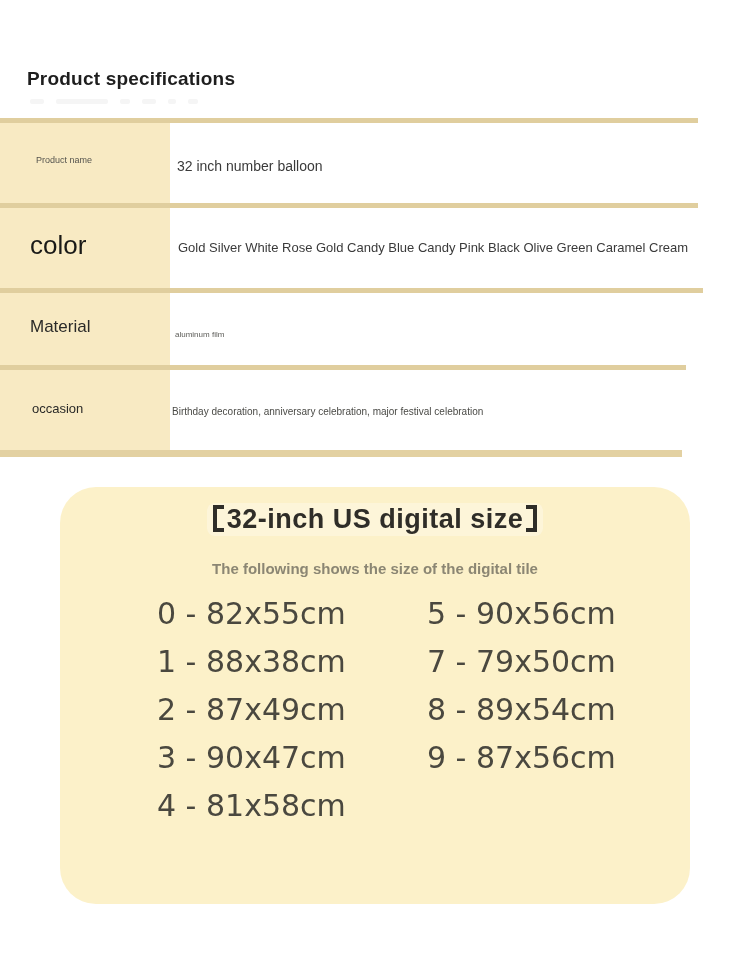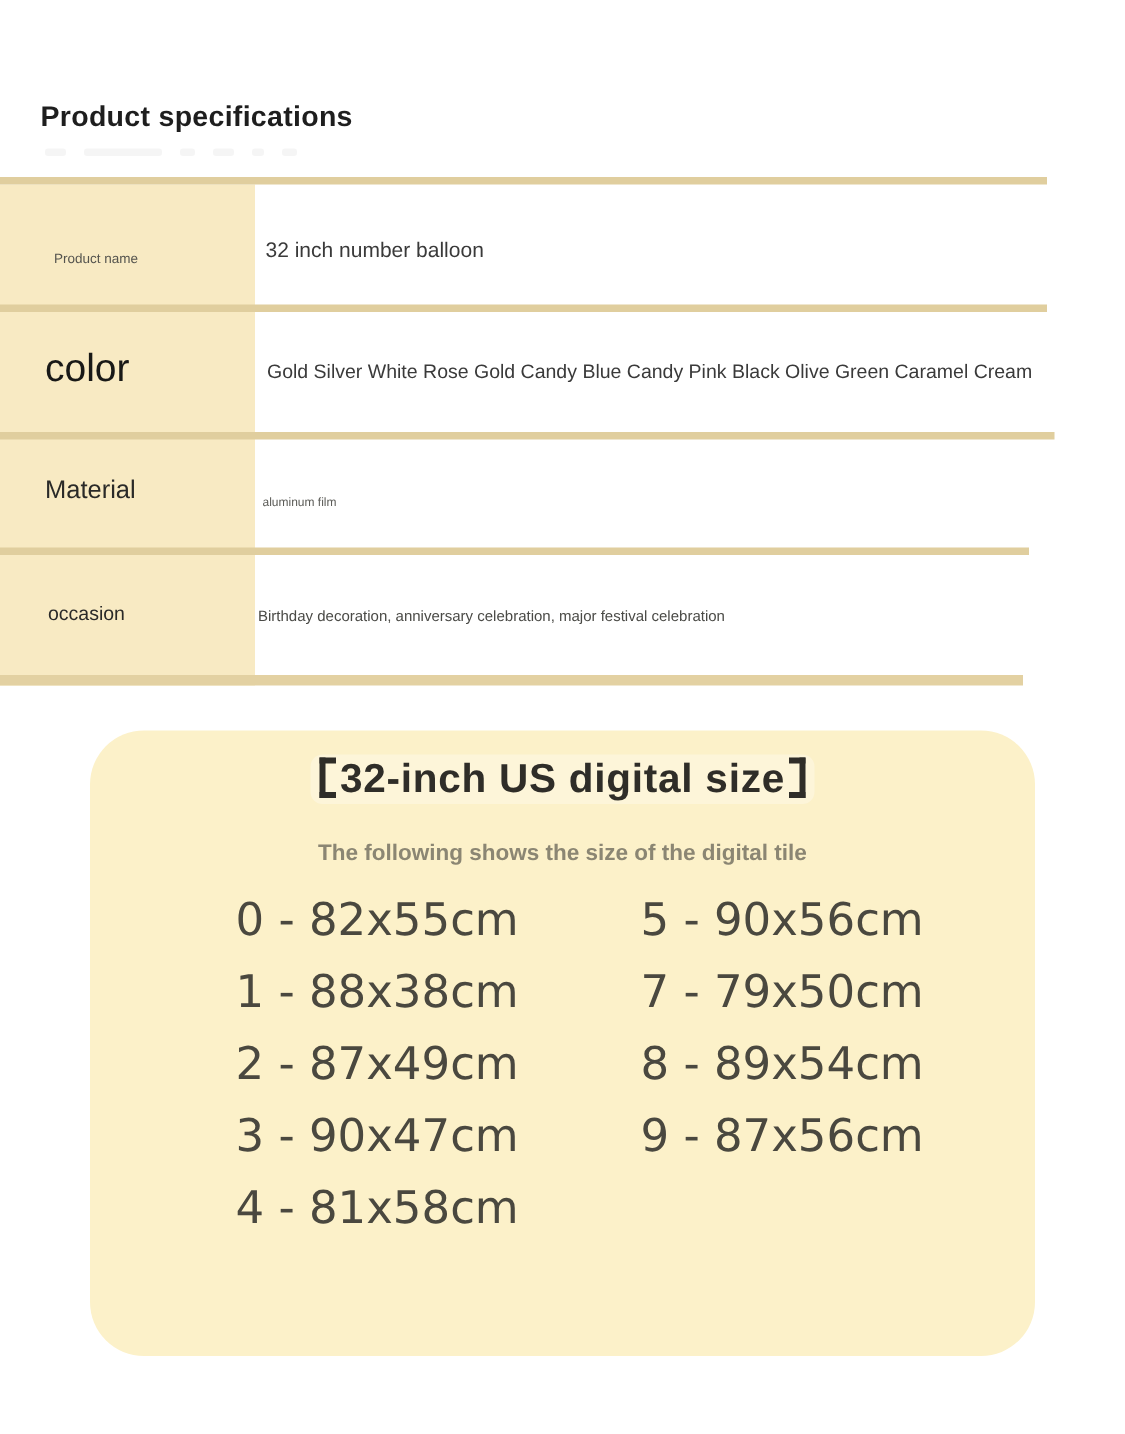--- a/index.html
+++ b/index.html
@@ -29,21 +29,21 @@
   .hline { position:absolute; left:0; height:5px; background:#e0ce9e; }
   .hline.l1 { top:0;     width:698px; }
   .hline.l2 { top:85px;  width:698px; }
   .hline.l3 { top:170px; width:703px; }
   .hline.l4 { top:247px; width:686px; }
   .hline.l5 { top:332px; width:682px; height:7px; background:#e3d1a2; }
 
   .cell-label { position:absolute; color:#2a2a28; white-space:nowrap; }
   .cell-value { position:absolute; color:#3a3a3a; white-space:nowrap; }
 
-  .lbl-r1 { left:36px;  top:37px;  font-size:9px;  color:#55544e;margin-top:12px; }
+  .lbl-r1 { left:36px;  top:37px;  font-size:9px;  color:#55544e; }
   .val-r1 { left:177px; top:40px;  font-size:14px; }
   .lbl-r2 { left:30px;  top:112px; font-size:26px; color:#191917; }
   .val-r2 { left:178px; top:122px; font-size:13px;text-align:center; }
   .lbl-r3 { left:30px;  top:199px; font-size:17px; }
   .val-r3 { left:175px; top:212px; font-size:8px;  color:#5c5c58; }
   .lbl-r4 { left:32px;  top:283px; font-size:13px; }
   .val-r4 { left:172px; top:288px; font-size:10px; color:#4a4a46; }
 
   
   .size-panel {

